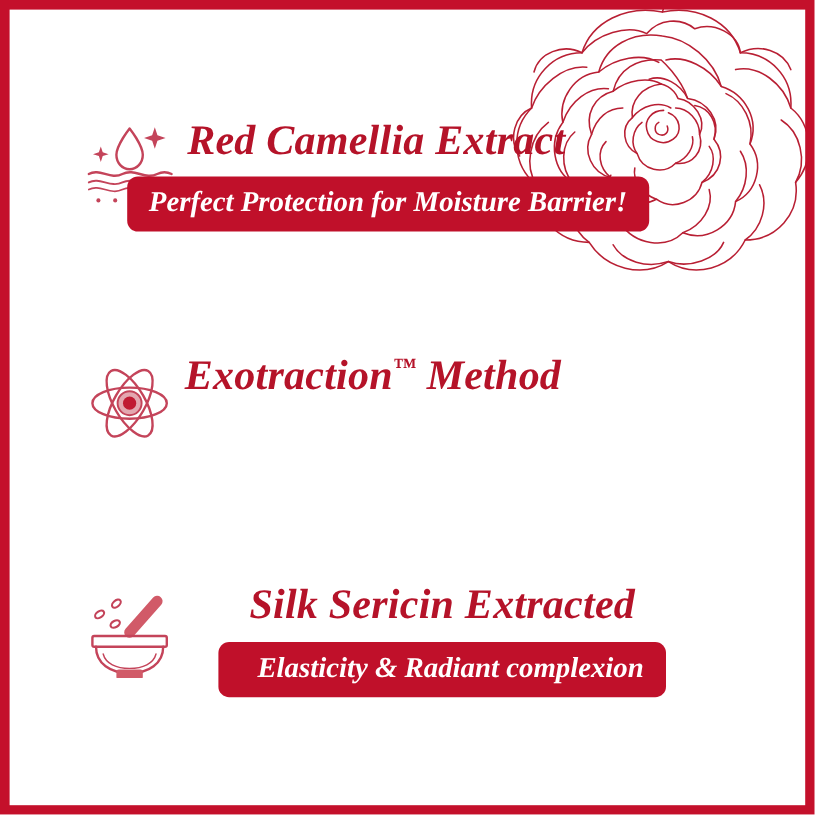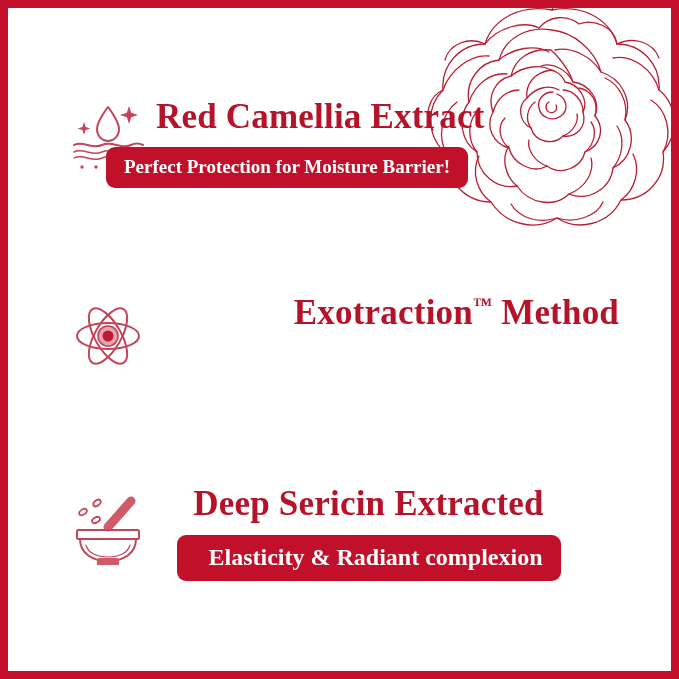--- a/index.html
+++ b/index.html
@@ -42,20 +42,21 @@
     z-index: 1;
   }
   .flower-art svg { display: block; width: 100%; height: 100%; }
 
   .content {
     position: absolute;
     left: 0; top: 0;
     width: 679px;
     height: 610px;
     z-index: 10;
+    font-style: italic;
   }
 
   .feature {
     position: absolute;
     left: 0;
     width: 679px;
     display: flex;
     flex-direction: row;
     align-items: flex-start;
   }
@@ -102,35 +103,35 @@
     line-height: 0;
     letter-spacing: 0;
   }
 
   .badge {
     display: inline-block;
     background: #c0102a;
     color: #ffffff;
     font-family: "Liberation Serif", serif;
     font-weight: bold;
-    font-size: 19px;
+    font-size: 24px;
     line-height: 1;
     padding: 10px 18px 12px 18px;
     border-radius: 9px;
     white-space: nowrap;
     box-sizing: border-box;
   }
 
   
   .feature-1 .text-block { align-items: flex-start; }
   .feature-1 .feature-title { margin-left: 2px; margin-bottom: 8px; }
   .feature-1 .badge { margin-left: -48px; }
 
   
-  .feature-2 .text-block { align-items: flex-end; padding-right: 60px; }
+  .feature-2 .text-block { align-items: flex-start; padding-right: 96px; }
   .feature-2 .feature-title { margin-bottom: 6px; }
   .feature-2 .badge { margin-left: 6px; }
 
   
   .feature-3 .text-block { align-items: center; padding-right: 96px; }
   .feature-3 .feature-title { margin-bottom: 9px; text-align: center; }
   .feature-3 .badge { font-size: 24px; padding-left: 32px; }
 </style>
 </head>
 <body>
@@ -248,21 +249,21 @@
           <rect x="5" y="39" width="62" height="9" rx="1.5"></rect>
 
           <path d="M8 48 C 8 62, 20 70, 36 70 C 52 70, 64 62, 64 48"></path>
 
           <path d="M14 54 C 16 62, 25 66, 36 66 C 47 66, 56 62, 58 54" stroke-width="1.2"></path>
 
           <rect x="26" y="68" width="20" height="6" rx="1" fill="#d15a68" stroke="#d15a68"></rect>
         </svg>
       </div>
       <div class="text-block">
-        <div class="feature-title">Deep Sericin Extracted</div>
+        <div class="feature-title">Silk Sericin Extracted</div>
         <div class="badge">Elasticity &amp; Radiant complexion</div>
       </div>
     </div>
 
   </div>
 
   <div class="frame-border"></div>
 </div>
 
 </body></html>

